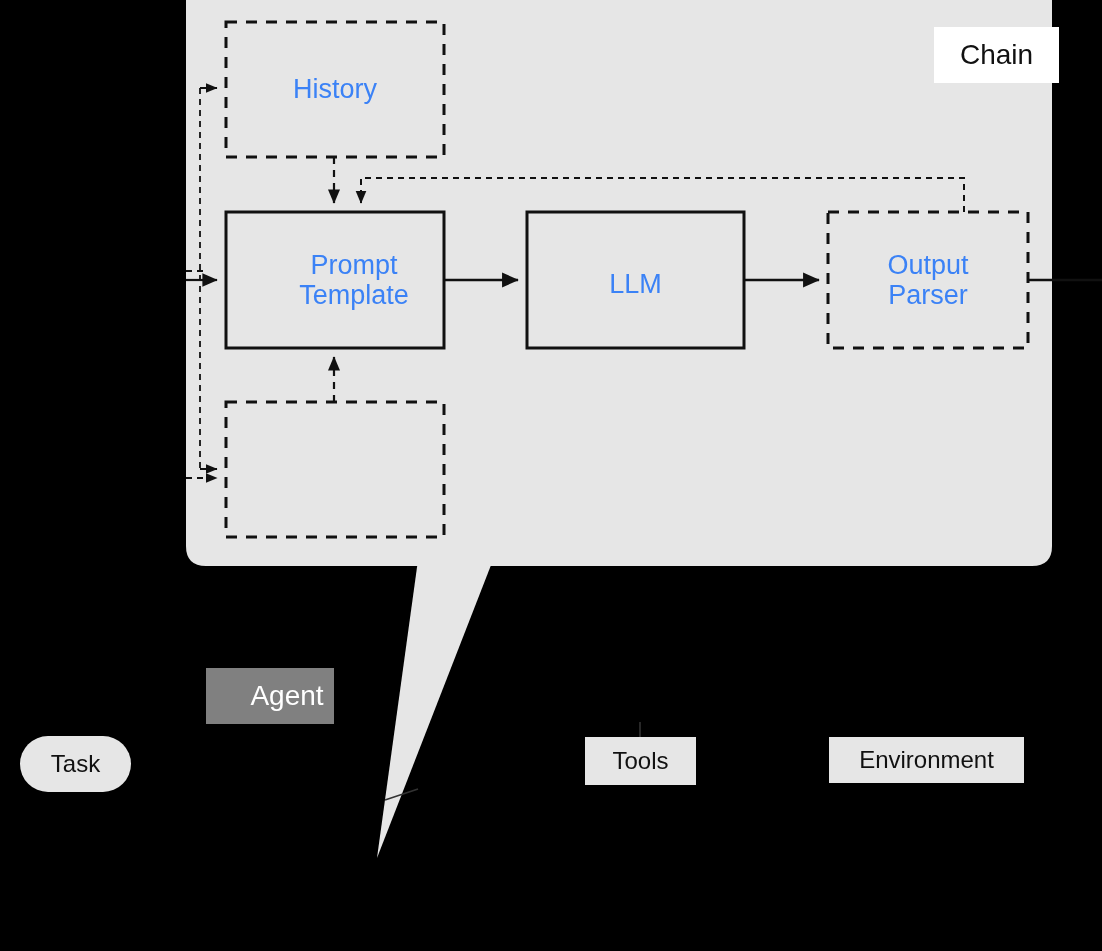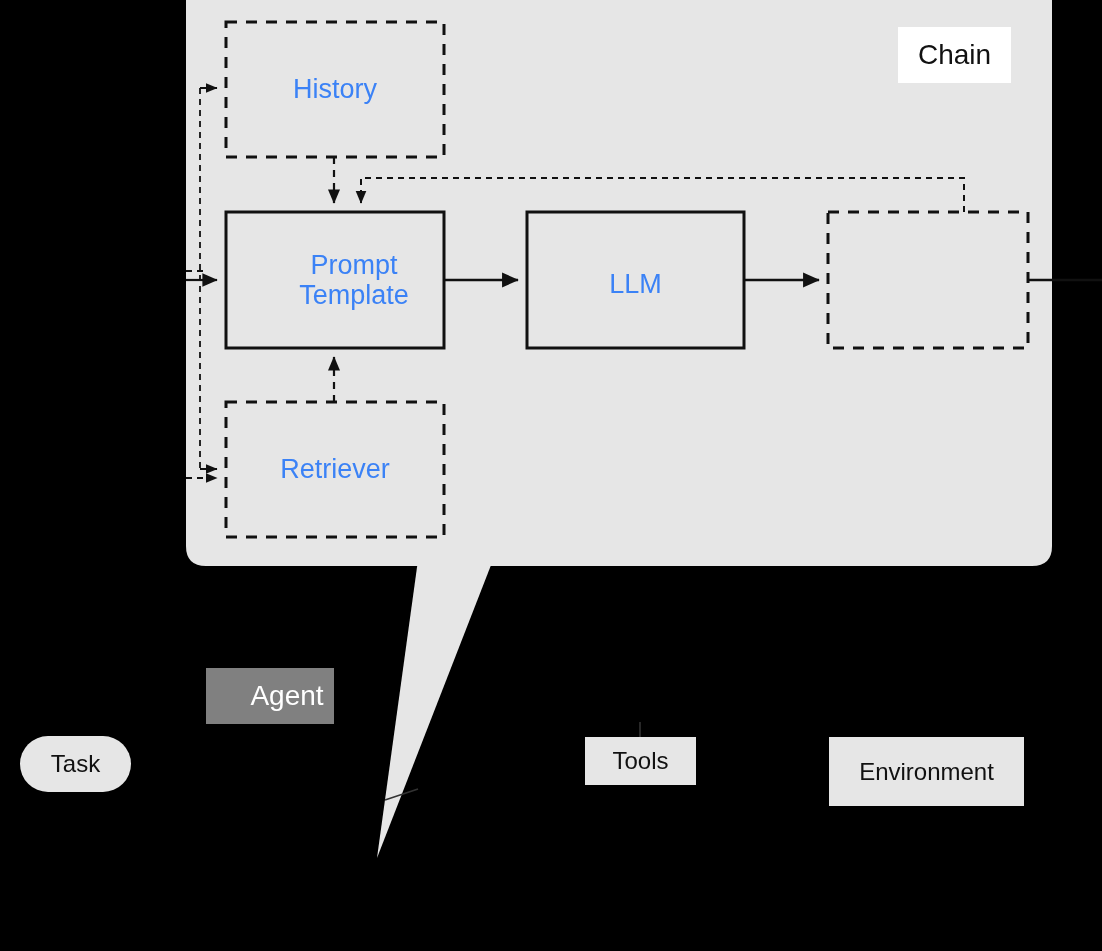--- a/index.html
+++ b/index.html
@@ -102,28 +102,29 @@
     <path d="M 186 478 L 217 478" fill="none" stroke="#111111" stroke-width="1.8" stroke-dasharray="6 5" marker-end="url(#arrow-thin)"></path>
 
     <path d="M 640 722 L 640 737" fill="none" stroke="#3a3a3a" stroke-width="1.4"></path>
   </svg>
 
   <div class="node-label lg" style="left:226px; top:22px; width:218px; height:135px;">History</div>
 
   <div class="node-label lg" style="left:226px; top:212px; width:256px; height:136px;">Prompt
 Template</div>
 
-  <div class="node-label lg" style="left:226px; top:402px; width:218px; height:135px;">Retriever</div>
 
   <div class="node-label lg" style="left:527px; top:212px; width:217px; height:144px;">LLM</div>
 
+  <div class="node-label lg" style="left:828px; top:212px; width:200px; height:136px;">Output
+Parser</div>
 
-  <div class="chip-box chip-white" style="left:898px; top:27px; width:113px; height:56px; font-size:28px;">Chain</div>
+  <div class="chip-box chip-white" style="left:934px; top:27px; width:125px; height:56px; font-size:28px;">Chain</div>
 
   <div class="chip-box chip-dark" style="left:206px; top:668px; width:128px; height:56px; font-size:28px;padding-left:34px;">Agent</div>
 
   <div class="chip-box chip-light" style="left:20px; top:736px; width:111px; height:56px; font-size:24px;border-radius:28px;">Task</div>
 
   <div class="chip-box chip-light" style="left:585px; top:737px; width:111px; height:48px; font-size:24px;">Tools</div>
 
-  <div class="chip-box chip-light" style="left:829px; top:737px; width:195px; height:69px; font-size:24px;">Environment</div>
+  <div class="chip-box chip-light" style="left:829px; top:737px; width:195px; height:46px; font-size:24px;">Environment</div>
 
 </div>
 
 </body></html>

